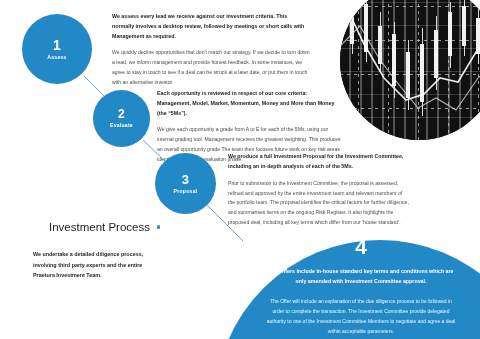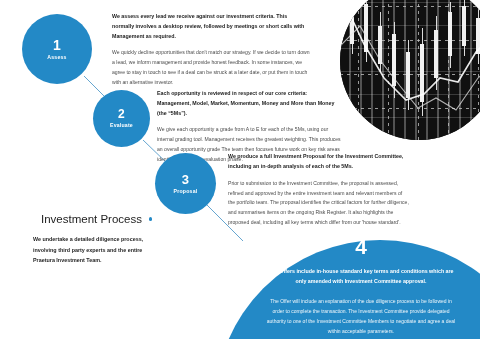--- a/index.html
+++ b/index.html
@@ -152,21 +152,21 @@
   .heading-wrap {
     position: absolute;
     left: 33px;
     top: 205px;
     width: 150px;
   }
   .heading-wrap .title {
     font-size: 11.5px;
     color: #1d1d1d;
     font-weight: normal;
-    margin: 8px;
+    margin: 16px;
     display: flex;
     align-items: center;
   }
   .heading-wrap .dot {
     display: inline-block;
     width: 3.5px;
     height: 3.5px;
     border-radius: 50%;
     background: #2389c6;
     margin-left: 7px;

